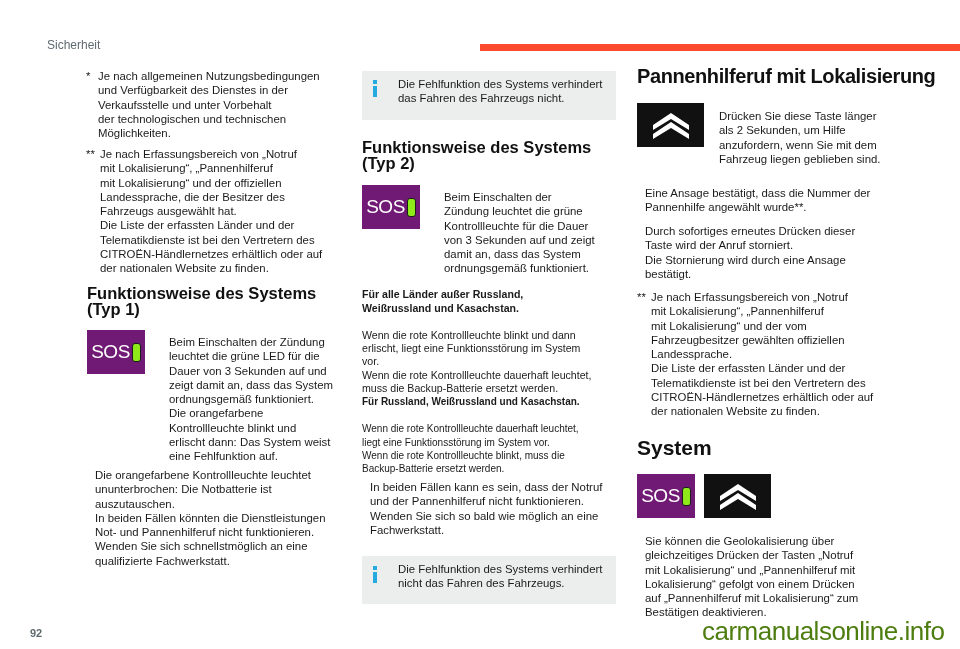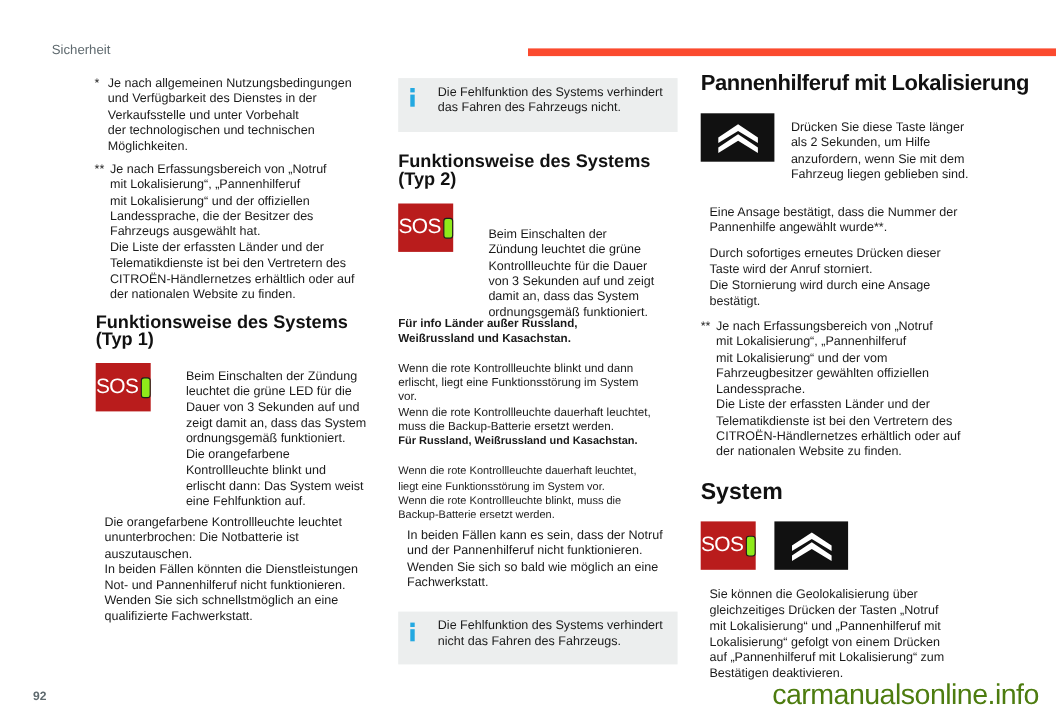--- a/index.html
+++ b/index.html
@@ -13,21 +13,21 @@
   .top-bar { left: 480px; top: 44px; width: 480px; height: 7px; background: #fb4a2e; }
   .txt { font-size: 11.4px; line-height: 14.3px; color: #1a1a1a; margin: 8px; }
   .footnote { position: absolute; font-size: 11.4px; line-height: 14.3px; }
   .footnote .mark { position: absolute; left: 0; top: 0; }
   .footnote .body { padding-left: 12px; white-space: pre-line; }
   .footnote.dbl .body { padding-left: 14px; }
   h2.heading { position: absolute; margin: 0; font-size: 16px; line-height: 16px; font-weight: bold; color: #111; }
   h2.big { font-size: 20px; font-weight: bold; letter-spacing: -0.4px; }
   h2.bigger { font-size: 21px; }
   .sos-box {
-    position: absolute; width: 50px; height: 44px; background: #b91c1c;
+    position: absolute; width: 58px; height: 44px; background: #701a75;
     display: flex; align-items: center; justify-content: center; gap: 2px;
   }
   .sos-text { color: #ffffff; font-size: 19px; font-family: "Liberation Sans", sans-serif; letter-spacing: -0.5px; }
   .led { width: 7px; height: 17px; background: #8fea1a; border: 1.5px solid #1c1c1c; border-radius: 3px; }
   .chev-box { position: absolute; width: 67px; height: 44px; background: #111111; display: flex; align-items: center; justify-content: center; }
   .para { position: absolute; white-space: pre-line; }
   .info-box { position: absolute; background: #eceeee; }
   .info-icon { position: absolute; left: 11px; width: 4px; }
   .info-icon .dot { width: 4px; height: 4px; background: #24a9e1; margin-bottom: 2px; }
   .info-icon .bar { width: 4px; height: 11px; background: #24a9e1; }
@@ -96,29 +96,29 @@
 das Fahren des Fahrzeugs nicht.</div>
 </div>
 
 <h2 class="heading" style="left:362px; top:139px; white-space:pre-line; font-size:16.5px; line-height:16px;">Funktionsweise des Systems
 (Typ 2)</h2>
 
 <div class="sos-box" style="left:362px; top:185px;">
   <span class="sos-text">SOS</span>
   <span class="led"></span>
 </div>
-<div class="para txt" style="left:436px; top:198px; width:180px;">Beim Einschalten der
+<div class="para txt" style="left:436px; top:182px; width:180px;">Beim Einschalten der
 Zündung leuchtet die grüne
 Kontrollleuchte für die Dauer
 von 3 Sekunden auf und zeigt
 damit an, dass das System
 ordnungsgemäß funktioniert.</div>
 
 <div class="para" style="left:362px; top:275px; width:260px; font-size:10.6px; line-height:13.4px;">
-  <div class="bold" style="white-space:pre-line;">Für info Länder außer Russland,
+  <div class="bold" style="white-space:pre-line;">Für alle Länder außer Russland,
 Weißrussland und Kasachstan.</div>
   <div style="white-space:pre-line;">Wenn die rote Kontrollleuchte blinkt und dann
 erlischt, liegt eine Funktionsstörung im System
 vor.
 Wenn die rote Kontrollleuchte dauerhaft leuchtet,
 muss die Backup-Batterie ersetzt werden.</div>
 </div>
 <div class="para" style="left:362px; top:382px; width:262px; font-size:10px; line-height:13.4px;">
   <div class="bold" style="white-space:pre-line;">Für Russland, Weißrussland und Kasachstan.</div>
   <div style="white-space:pre-line;">Wenn die rote Kontrollleuchte dauerhaft leuchtet,

